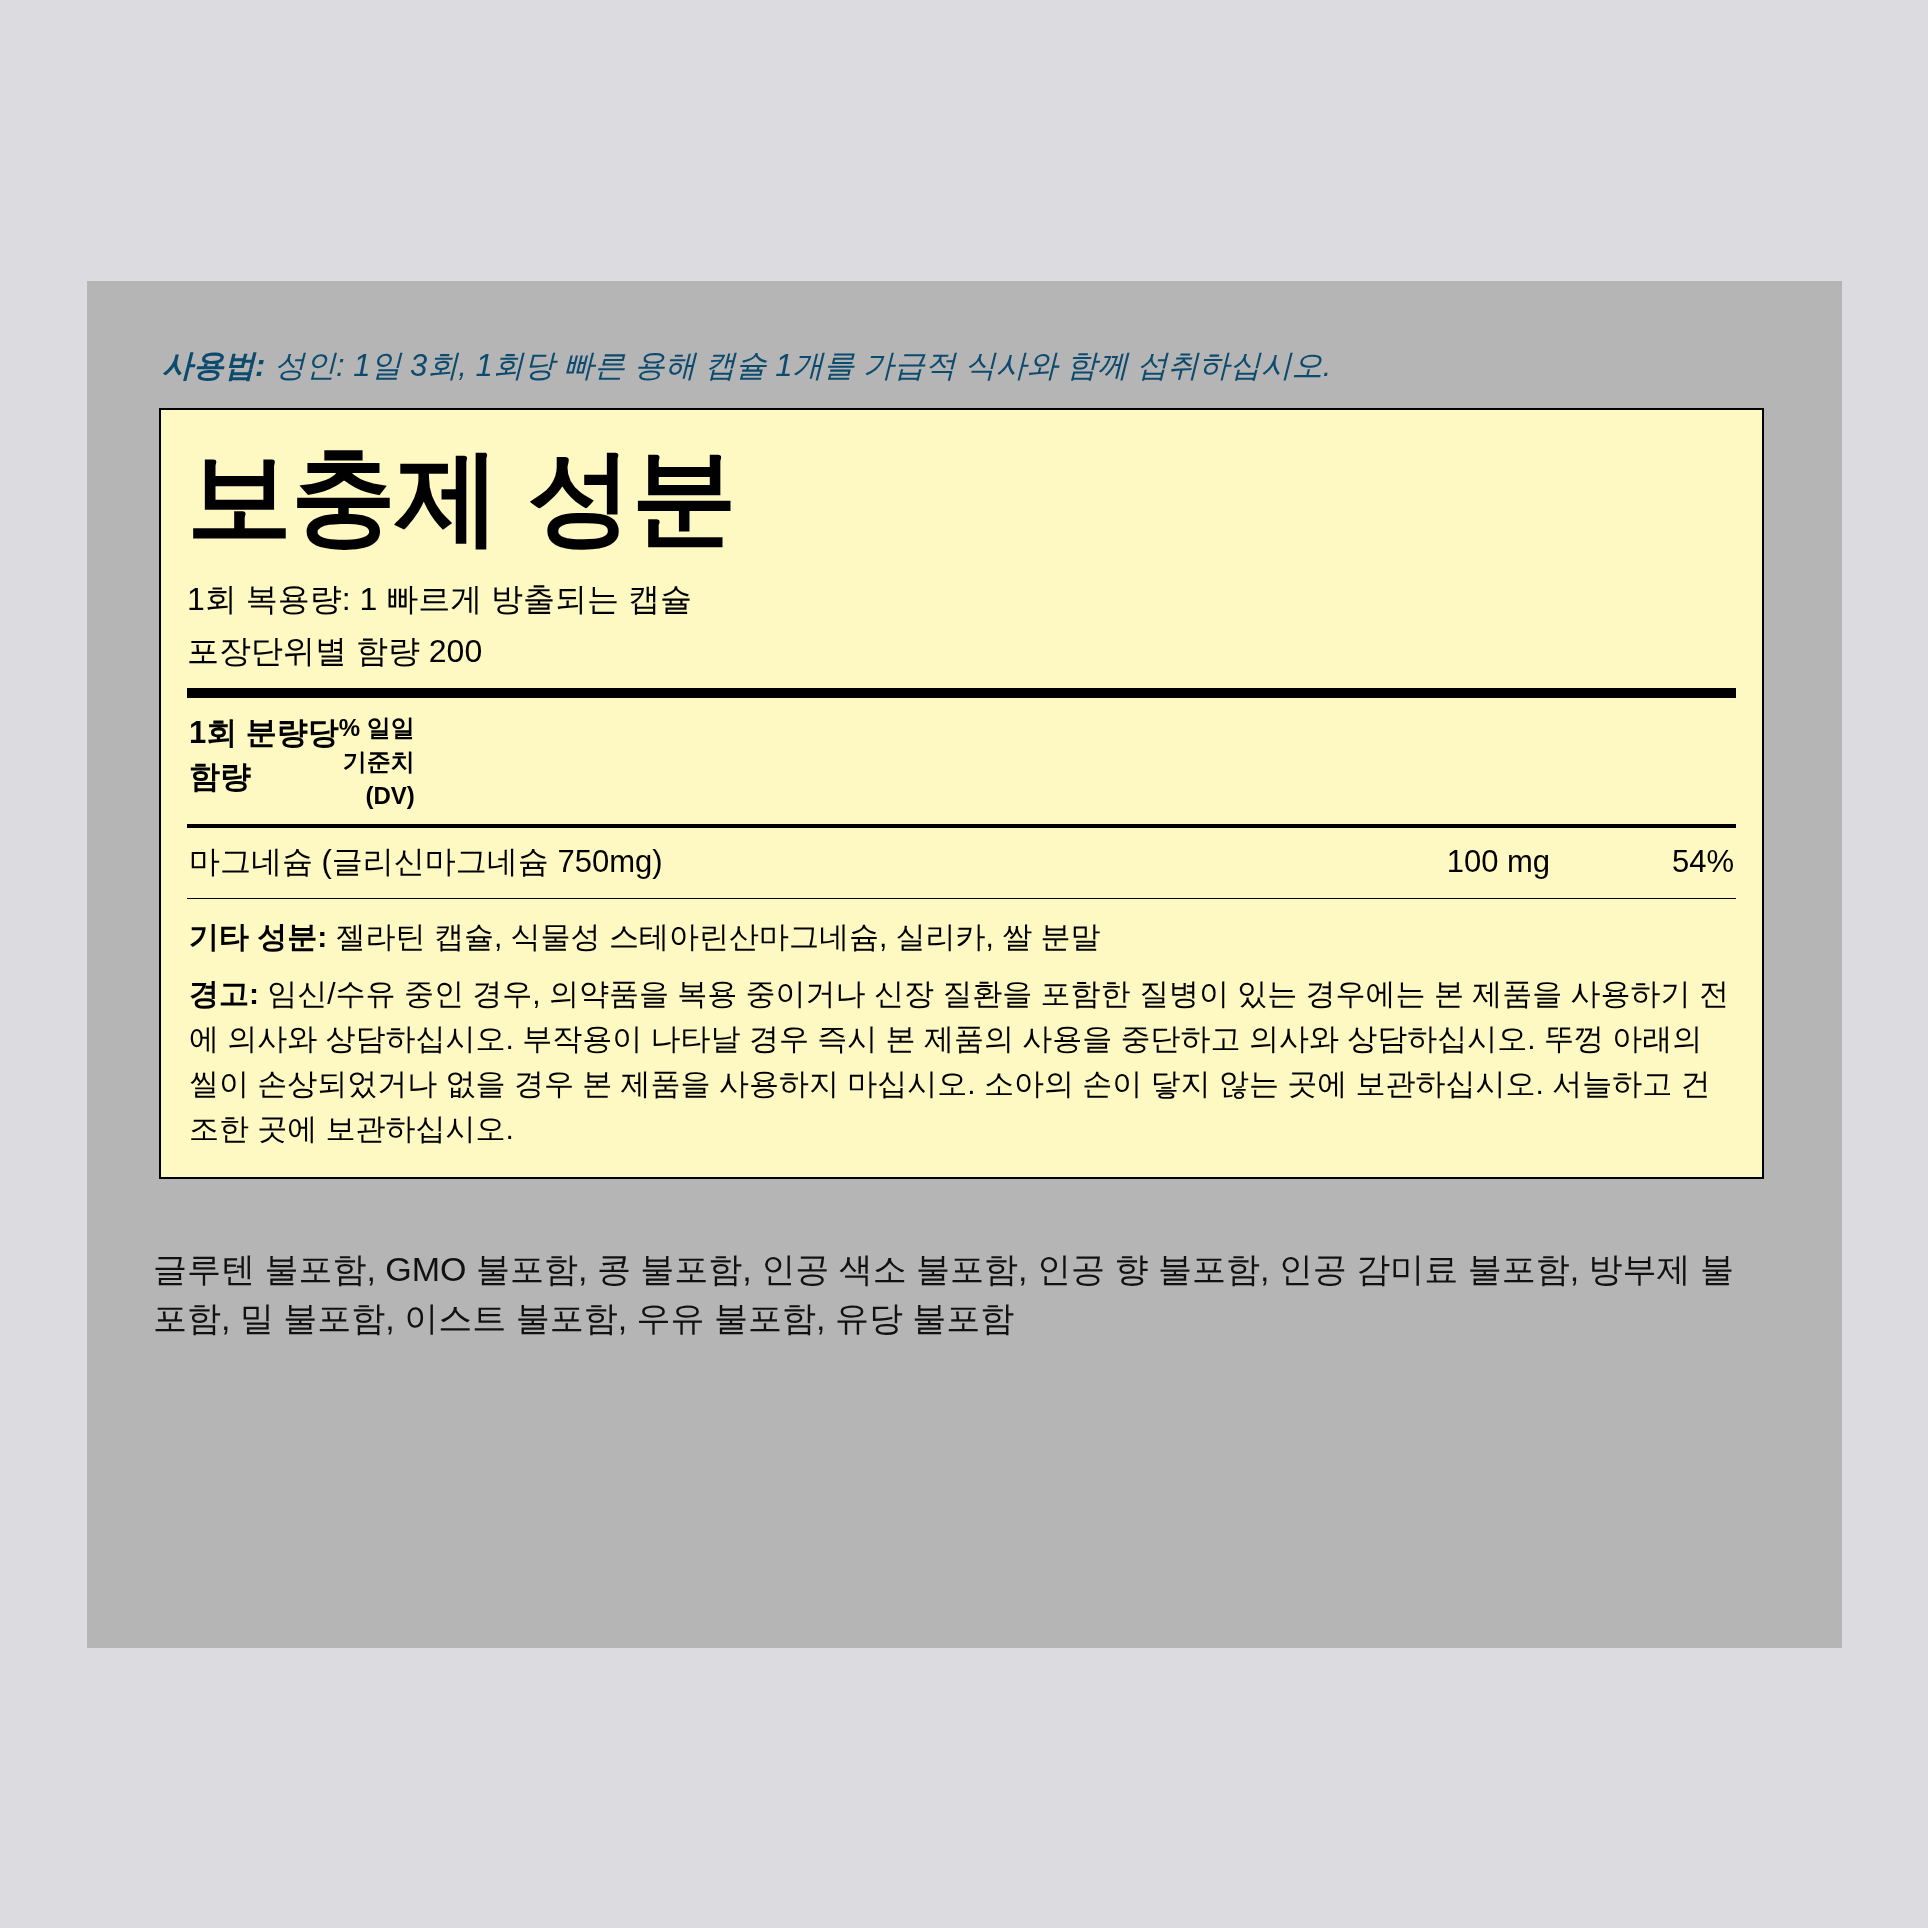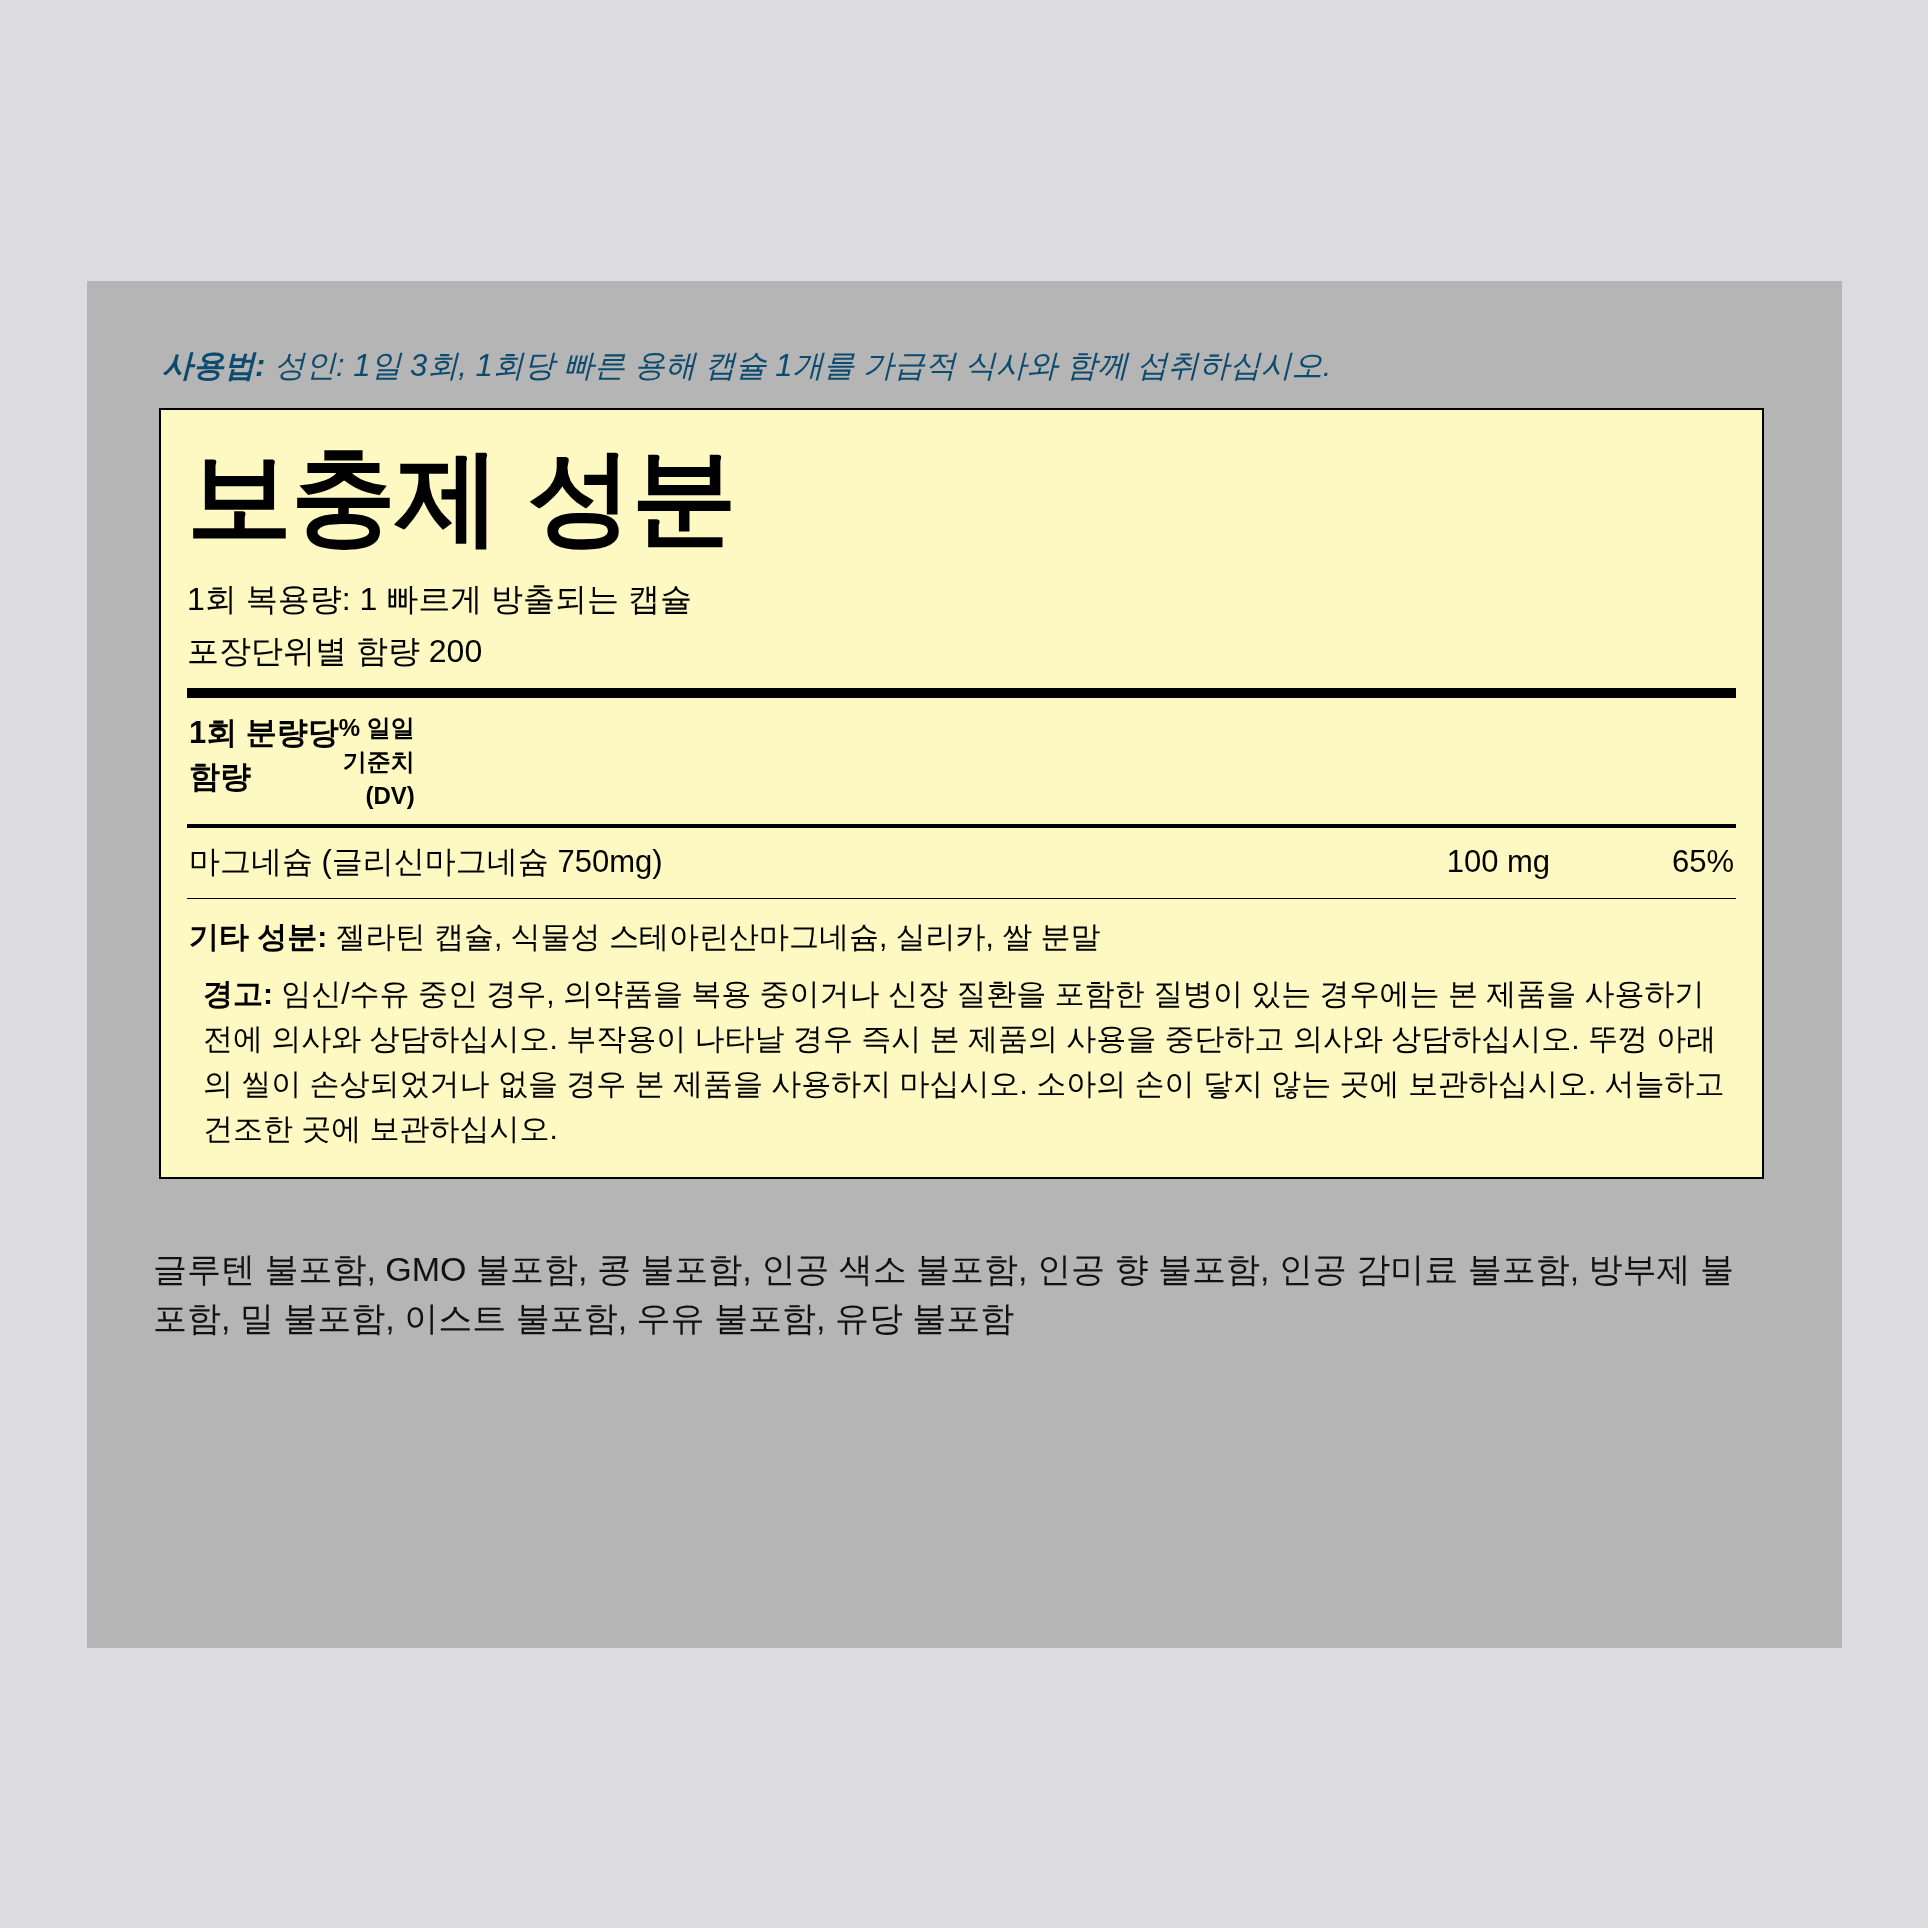--- a/index.html
+++ b/index.html
@@ -128,21 +128,20 @@
     font-size: 30px;
     line-height: 1.5;
     margin: 0;
     padding: 0;
   }
   .other-ing {
     padding: 15px 1.9px 5.6px 1.9px;
   }
   .warning {
     padding: 5.6px 1.9px 17px 1.9px;
-    margin-left: 14px;
   }
   .other-ing b, .warning b {
     font-weight: bold;
   }
 
   .free-of {
     position: absolute;
     left: 66px;
     width: 1601px;
     font-size: 34px;
@@ -179,21 +178,21 @@
           <div>기준치</div>
           <div>(DV)</div>
         </div>
       </div>
 
       <div class="rule-medium"></div>
 
       <div class="nutrient-row">
         <div class="n-name">마그네슘 (글리신마그네슘 750mg)</div>
         <div class="n-amount">100 mg</div>
-        <div class="n-dv">65%</div>
+        <div class="n-dv">54%</div>
       </div>
 
       <div class="rule-thin"></div>
 
       <div class="other-ing">
         <b>기타 성분:</b><span> 젤라틴 캡슐, 식물성 스테아린산마그네슘, 실리카, 쌀 분말</span>
       </div>
 
       <div class="warning">
         <b>경고:</b><span> 임신/수유 중인 경우, 의약품을 복용 중이거나 신장 질환을 포함한 질병이 있는 경우에는 본 제품을 사용하기 전에 의사와 상담하십시오. 부작용이 나타날 경우 즉시 본 제품의 사용을 중단하고 의사와 상담하십시오. 뚜껑 아래의 씰이 손상되었거나 없을 경우 본 제품을 사용하지 마십시오. 소아의 손이 닿지 않는 곳에 보관하십시오. 서늘하고 건조한 곳에 보관하십시오.</span>

